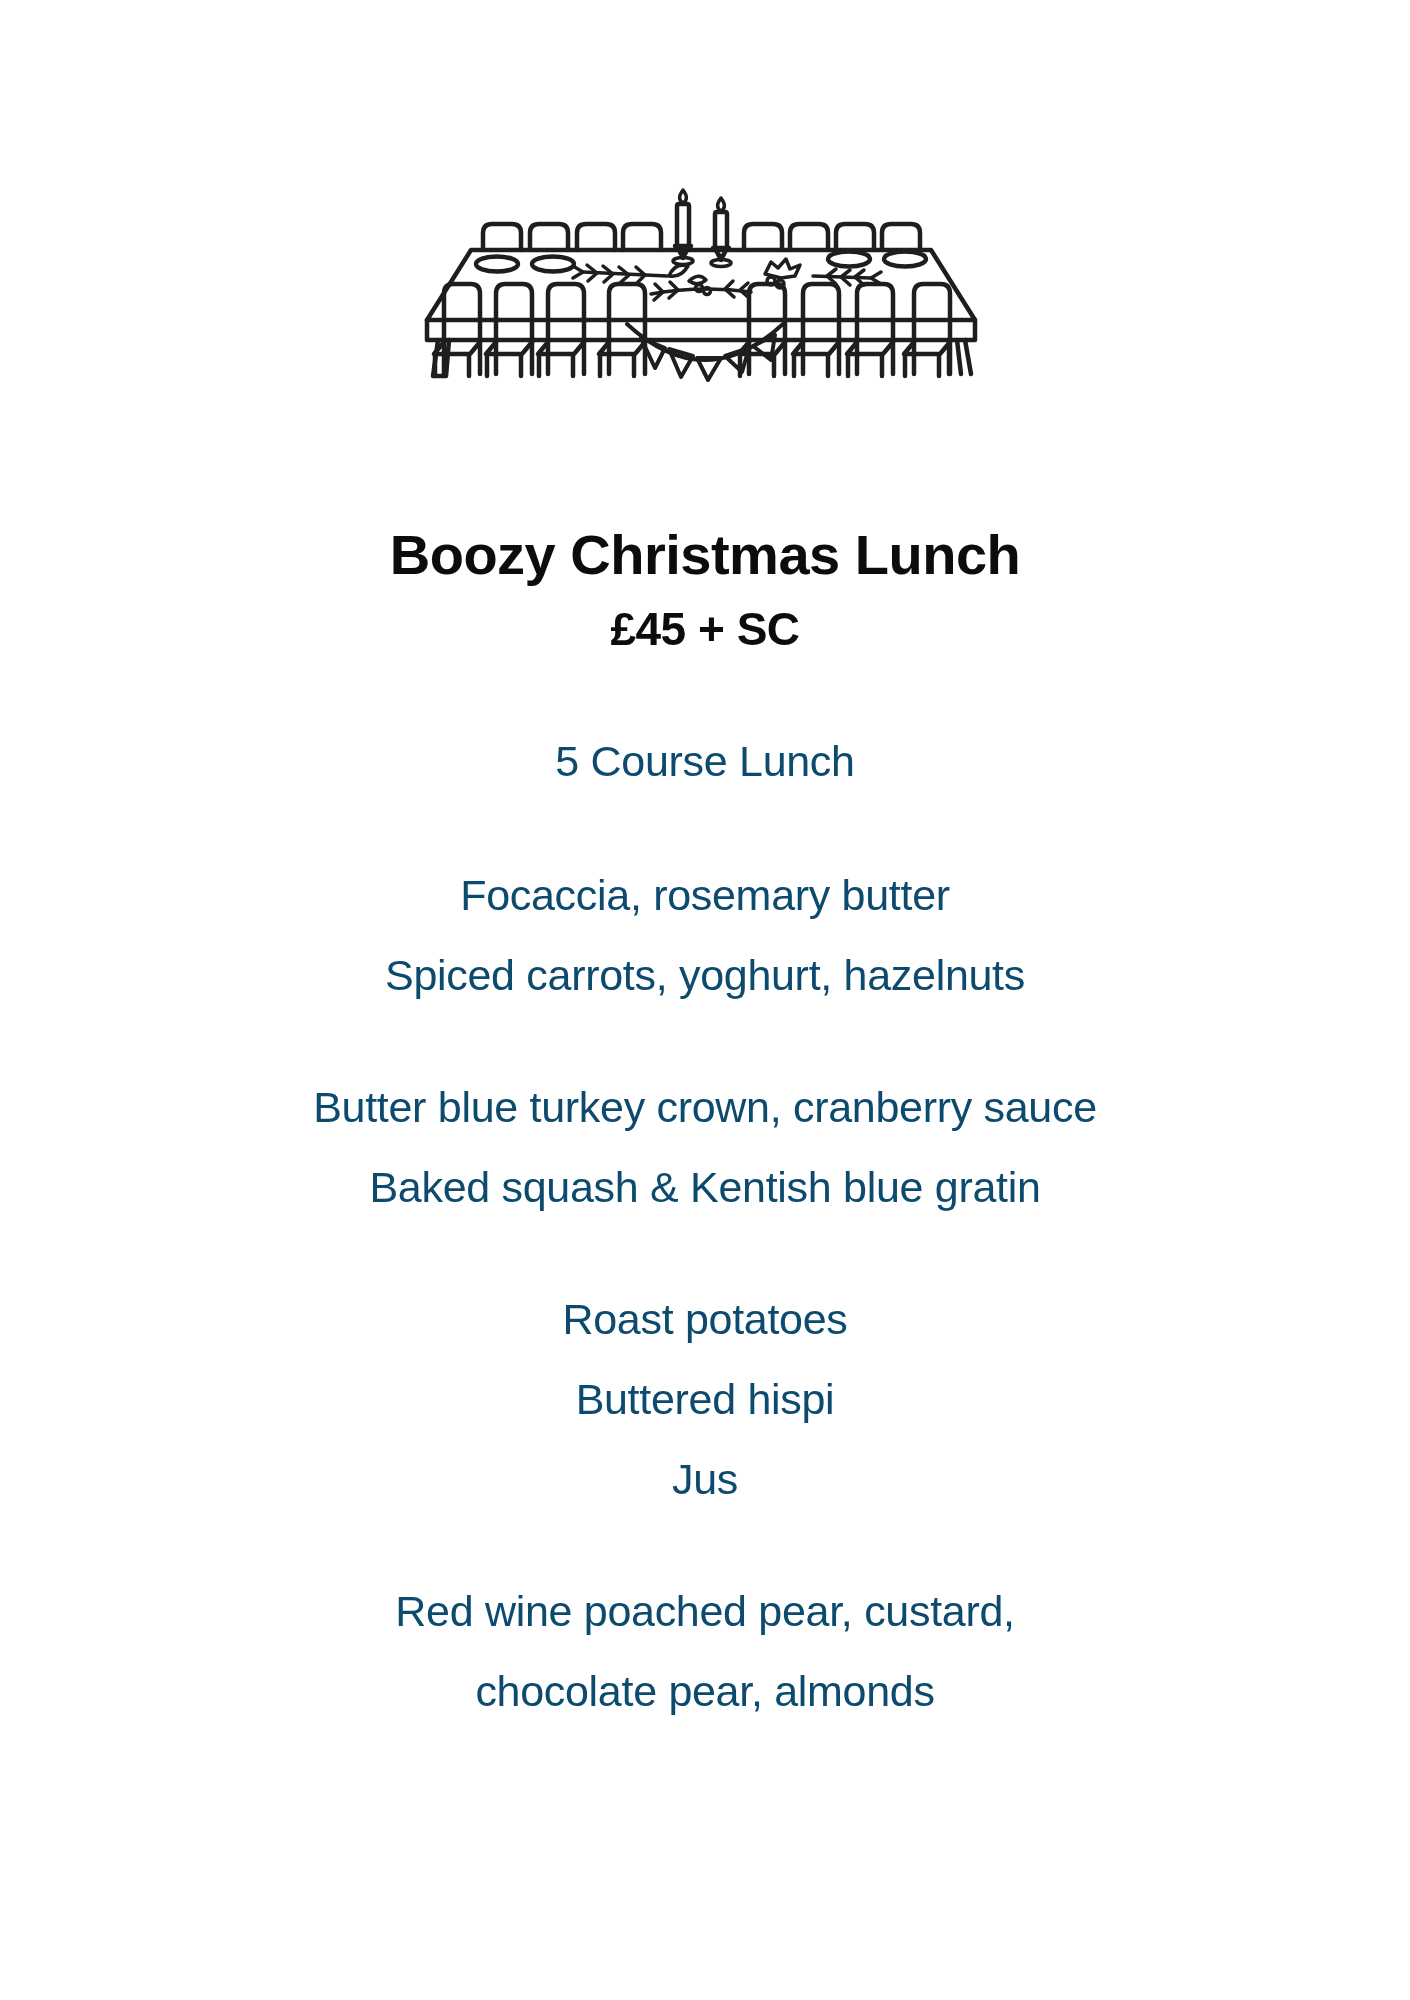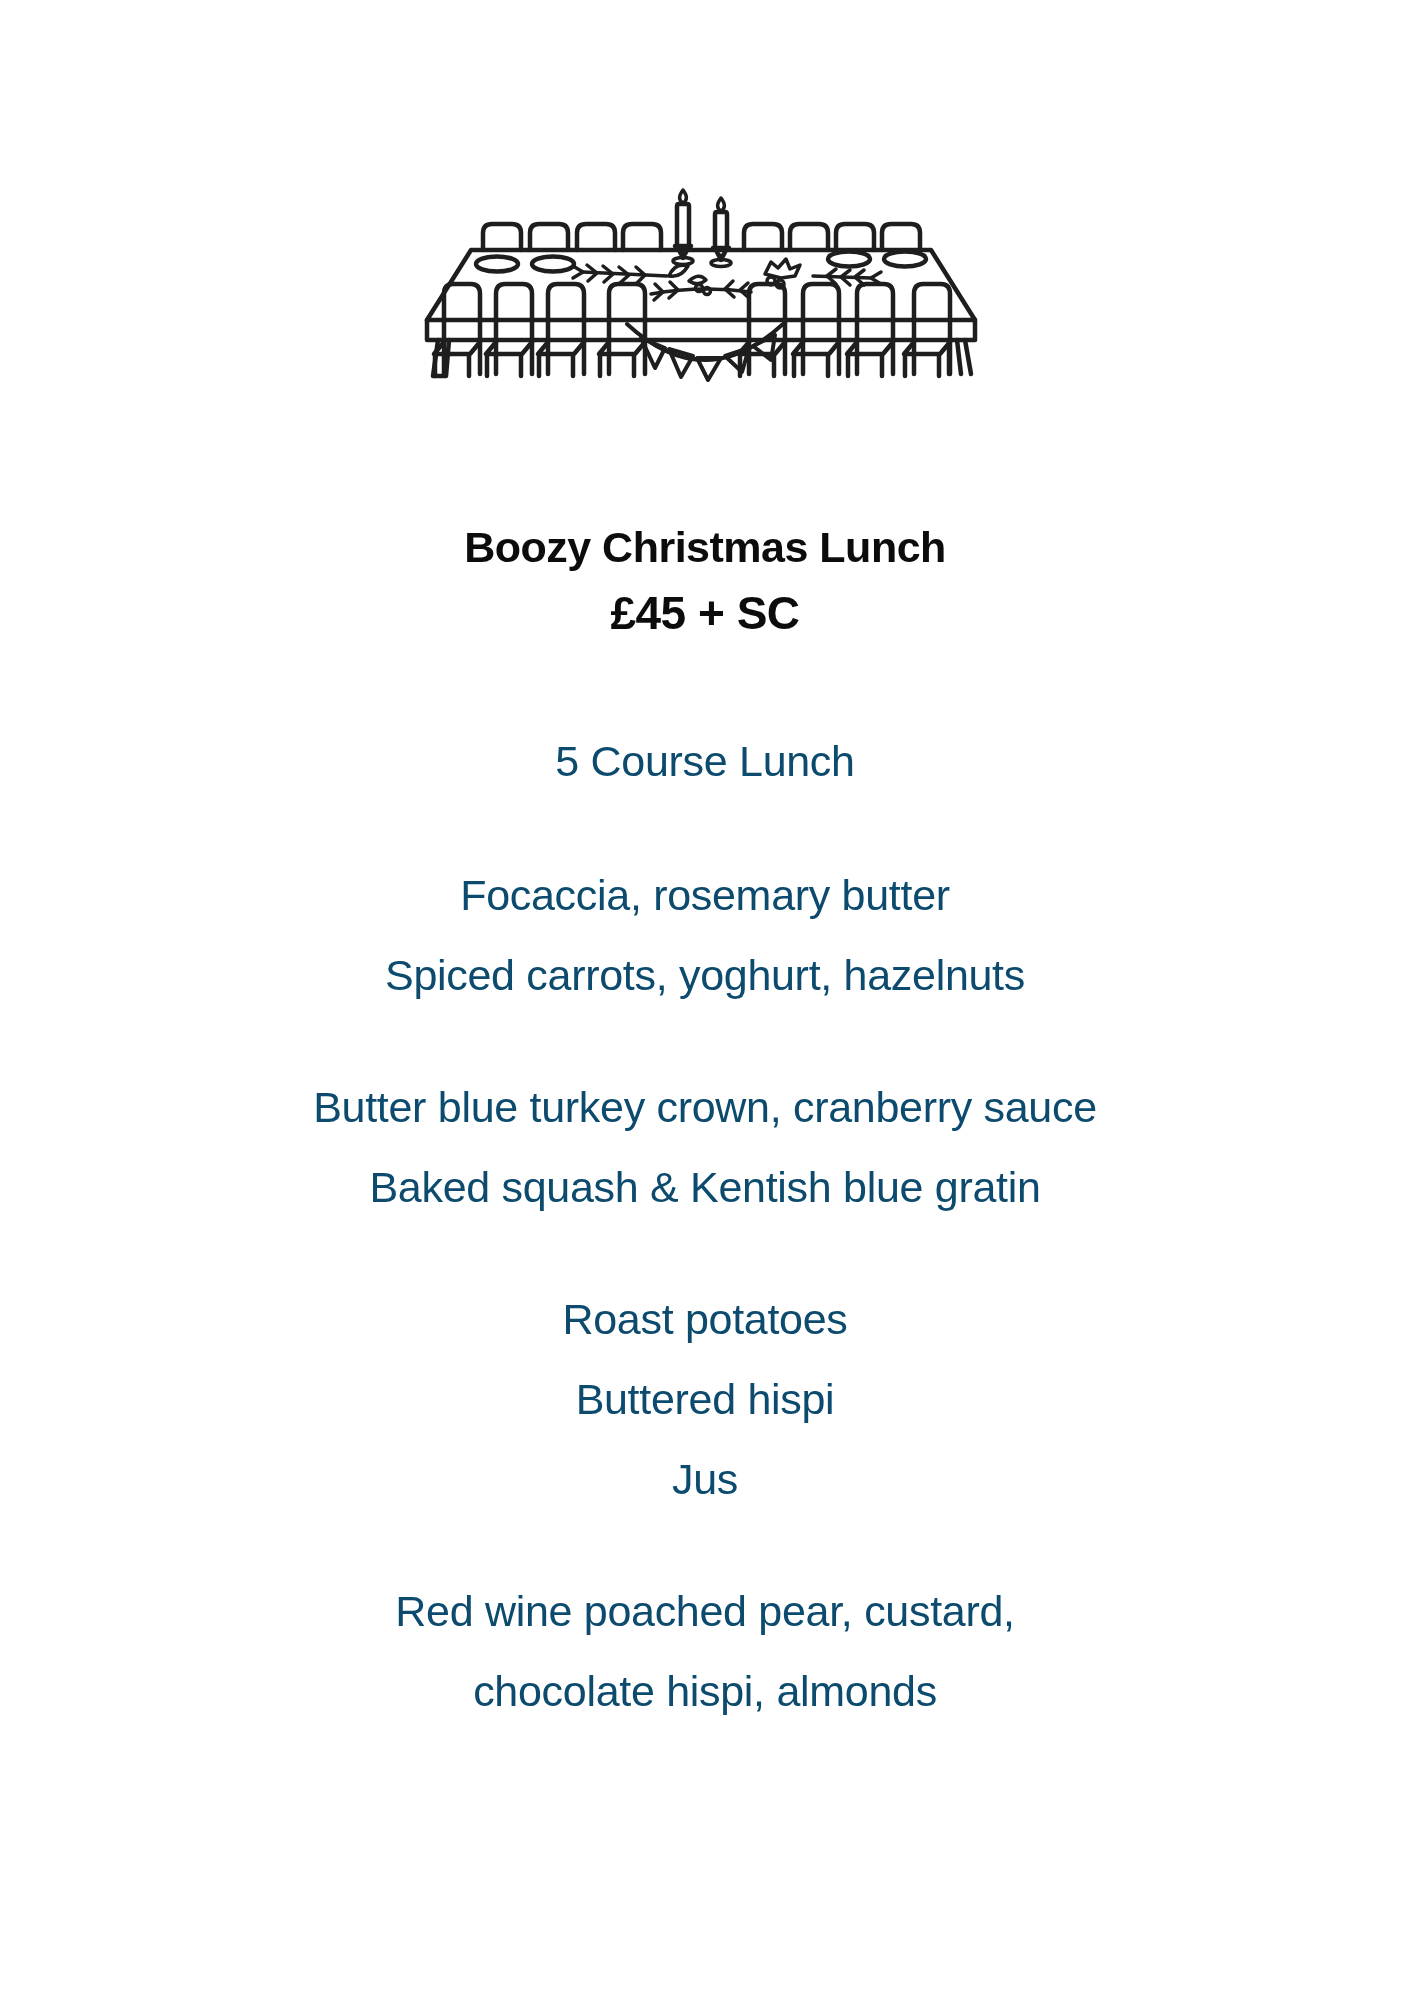--- a/index.html
+++ b/index.html
@@ -32,22 +32,22 @@
     left: 0;
     width: 100%;
     text-align: center;
     font-size: 46px;
     font-weight: 700;
     line-height: 62px;
     letter-spacing: -0.5px;
     color: #0c0c0c;
   }
   .menu-header h1 {
-    margin: 4px;
-    font-size: 43px;
+    margin: 12px;
+    font-size: 56px;
     font-weight: 700;
     line-height: 62px;
   }
   .menu-header .price { font-weight: 700; }
 
   .menu-body {
     position: absolute;
     top: 729px;
     left: 0;
     width: 100%;
@@ -211,17 +211,17 @@
     </section>
 
     <section class="course">
       <p>Roast potatoes</p>
       <p>Buttered hispi</p>
       <p>Jus</p>
     </section>
 
     <section class="course">
       <p>Red wine poached pear, custard,</p>
-      <p>chocolate hispi, almonds</p>
+      <p>chocolate pear, almonds</p>
     </section>
   </main>
 
 </div>
 
 </body></html>

